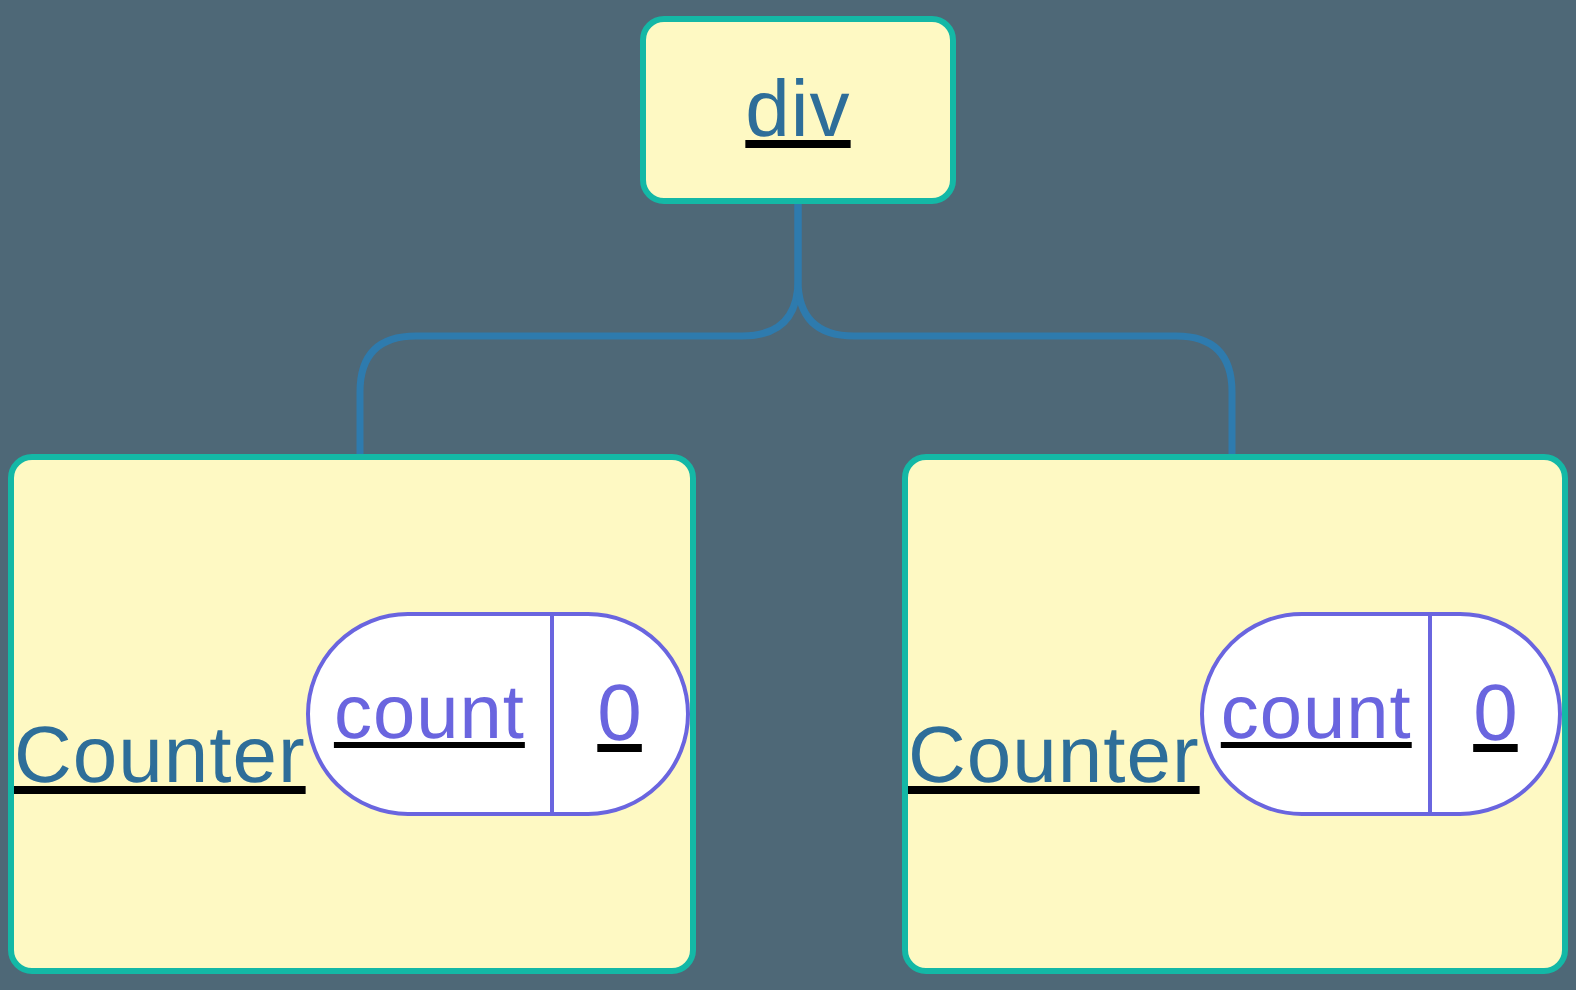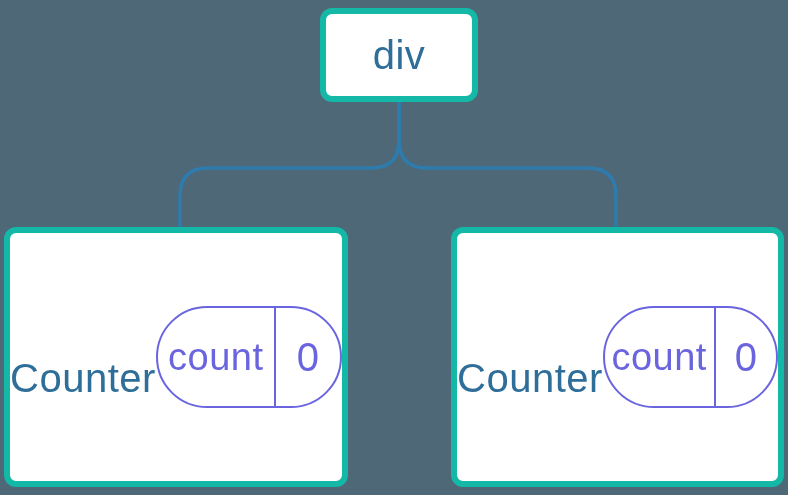--- a/index.html
+++ b/index.html
@@ -19,24 +19,25 @@
     inset: 0;
   }
   .connectors {
     position: absolute;
     left: 0;
     top: 0;
     pointer-events: none;
   }
   .node {
     position: absolute;
-    background: #ffffff;
-    border: 6px solid #14b8a6;
+    background: #fef9c3;
+    border: 3px solid #14b8a6;
     border-radius: 12px;
     box-sizing: border-box;
+    text-decoration: underline;
   }
   .root-node {
     left: 320px;
     top: 8px;
     width: 158px;
     height: 94px;
     display: flex;
     align-items: center;
     justify-content: center;
   }

